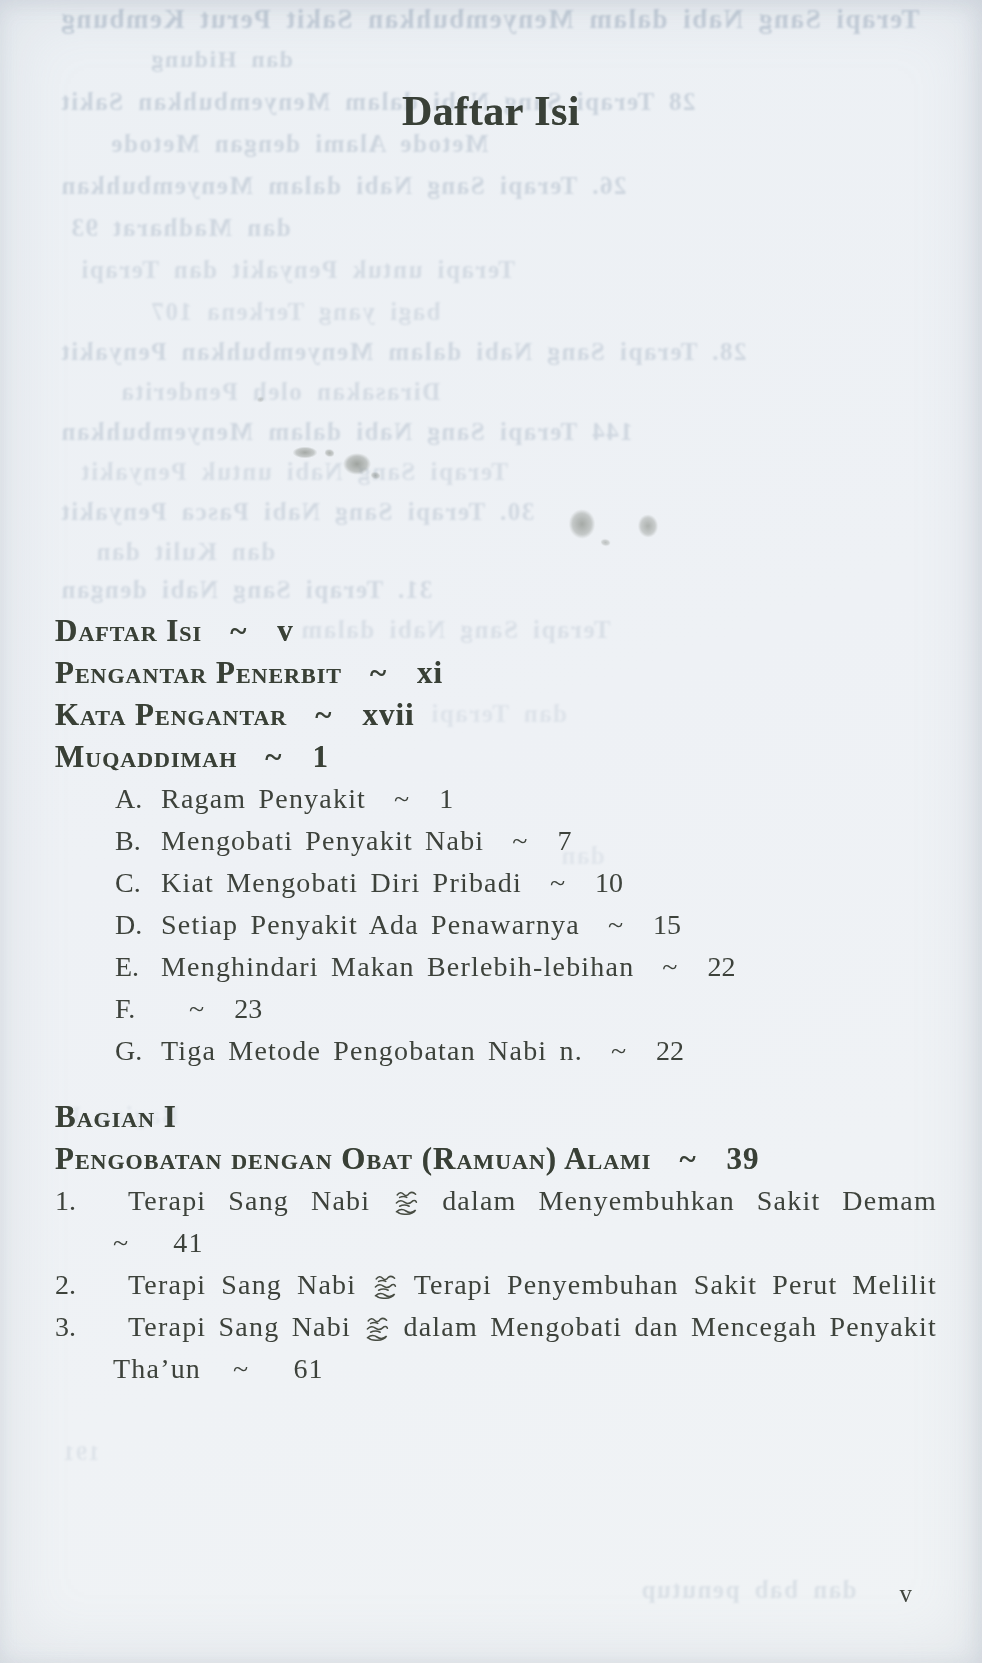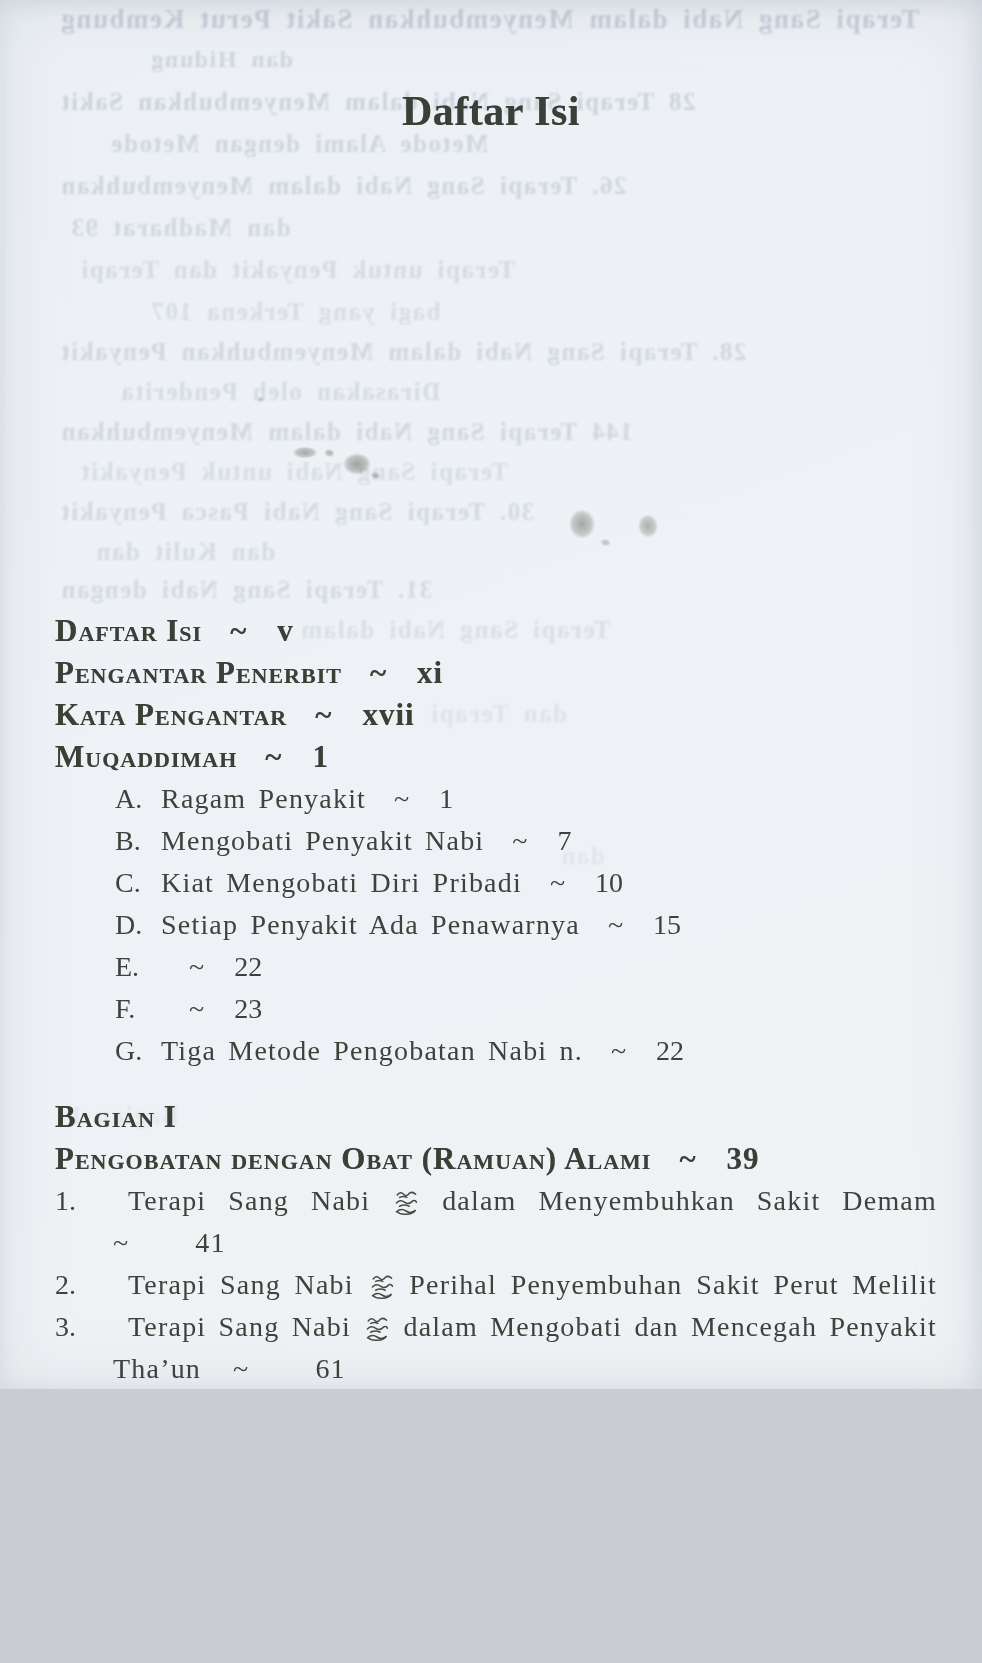--- a/index.html
+++ b/index.html
@@ -1,17 +1,17 @@
 <!DOCTYPE html>
 <html><head>
 <meta charset="utf-8">
 <style>
   html,body{margin:0;padding:0;background:#c9ccd0;}
   .page{
-    position:relative;width:982px;height:1389px;margin:0 auto;overflow:hidden;
+    position:relative;width:982px;height:1663px;margin:0 auto;overflow:hidden;
     background:linear-gradient(160deg,#ecf0f4 0%,#eef1f5 45%,#f0f3f5 100%);
     box-shadow:inset 0 0 70px rgba(150,162,175,.20), inset -8px 0 22px rgba(150,160,172,.12), inset 0 6px 18px rgba(160,172,185,.15);
     font-family:"Liberation Serif", serif;
     color:#3d423b;
   }
   
   .ghost-layer{position:absolute;inset:0;pointer-events:none;}
   .ghost{
     position:absolute;transform:scaleX(-1);filter:blur(1.3px);
     color:#7a8ea5;white-space:nowrap;font-weight:600;letter-spacing:1.5px;word-spacing:6px;
@@ -36,21 +36,21 @@
   .lrow{display:flex;padding-left:60px;}
   .lrow .letter{width:46px;flex:none;}
   .lrow .ltext,.l1,.l2{letter-spacing:1.2px;word-spacing:4px;}
   .part{margin-top:24px;}
   .nitem{position:relative;}
   .nitem .num{position:absolute;left:0;top:0;height:42px;line-height:42px;}
   .l1{margin-left:73px;height:42px;line-height:42px;white-space:normal;text-align:justify;text-align-last:justify;overflow:hidden;}
   .l2{margin-left:58px;height:42px;line-height:42px;}
   .l2 .tilde{margin:0 0 0 0;}
   .l2 .lead{margin-right:32px;}
-  .l2 .pg{margin-left:66px;}
+  .l2 .pg{margin-left:44px;}
   .honorific{display:inline-block;vertical-align:-7px;margin:0 2px;}
   .honorific svg{display:block;}
   
   .folio{position:absolute;right:70px;top:1580px;font-size:25px;color:#41463e;}
 </style>
 </head>
 <body>
 
 <div class="page">
 
@@ -126,20 +126,21 @@
           <span class="pg">10</span>
   </div>
         <div class="row lrow">
     <span class="letter">D.</span>
           <span class="ltext">Setiap Penyakit Ada Penawarnya</span>
           <span class="tilde">~</span>
           <span class="pg">15</span>
   </div>
         <div class="row lrow">
     <span class="letter">E.</span>
+          <span class="ltext">Menghindari Makan Berlebih-lebihan</span>
           <span class="tilde">~</span>
           <span class="pg">22</span>
   </div>
         <div class="row lrow">
     <span class="letter">F.</span>
           <span class="tilde">~</span>
           <span class="pg">23</span>
   </div>
         <div class="row lrow">
     <span class="letter">G.</span>
@@ -188,21 +189,21 @@
         <svg width="24" height="28" viewBox="0 0 30 34" aria-hidden="true">
           <g fill="none" stroke="#474c42" stroke-width="1.9" stroke-linecap="round">
             <path d="M4 7 Q8 2 12 6 T19 5 Q23 2 27 6"></path>
             <path d="M7 10 Q12 8 16 10"></path>
             <path d="M3 17 Q8 12 13 16 T24 14 Q27 13 28 16"></path>
             <path d="M7 21 Q13 18 19 21"></path>
             <path d="M3 28 Q9 23 15 27 T27 26 Q23 32 13 31 Q7 31 4 28"></path>
           </g>
         </svg>
       </span>
-      <span>Perihal Penyembuhan Sakit Perut Melilit</span>
+      <span>Terapi Penyembuhan Sakit Perut Melilit</span>
     </div>
   </div>
         <div class="nitem">
     <span class="num">3.</span>
     <div class="l1">
       <span>Terapi Sang Nabi</span>
       <span class="honorific">
         <svg width="24" height="28" viewBox="0 0 30 34" aria-hidden="true">
           <g fill="none" stroke="#474c42" stroke-width="1.9" stroke-linecap="round">
             <path d="M4 7 Q8 2 12 6 T19 5 Q23 2 27 6"></path>

